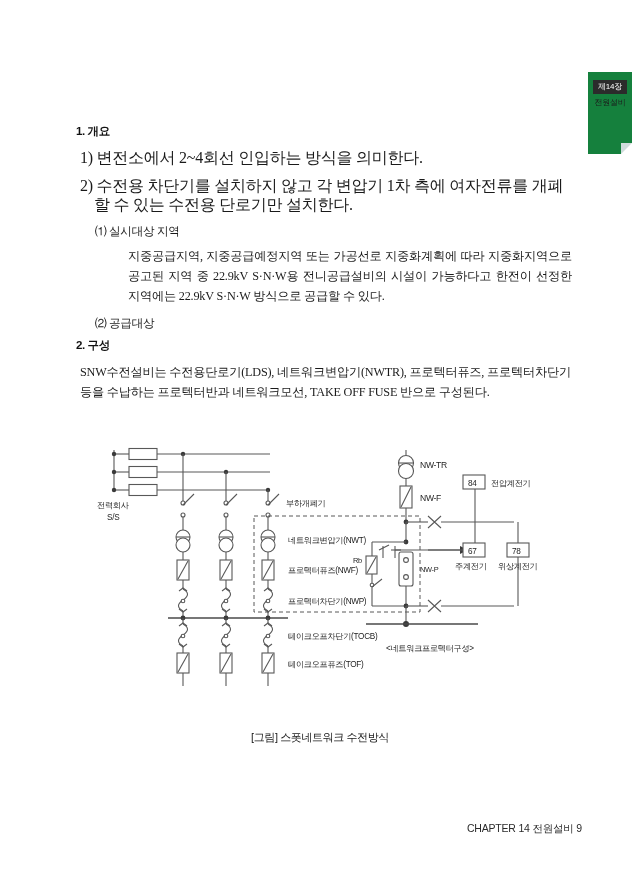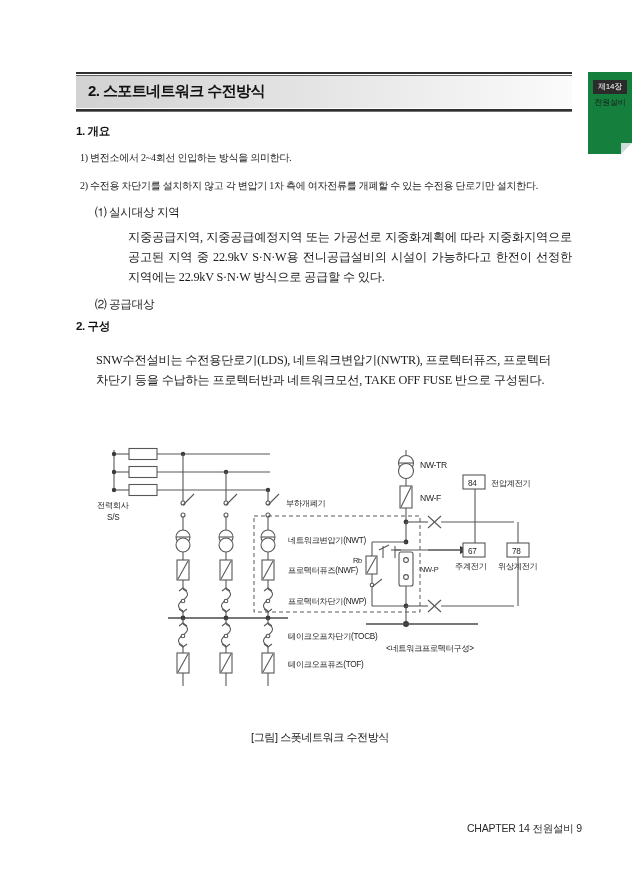--- a/index.html
+++ b/index.html
@@ -104,21 +104,21 @@
     letter-spacing: -0.4px;
     color: #111;
     margin: 0 0 9px 0;
   }
   .h2.second { margin-top: 0; }
 
   .lvl1 {
     margin: 0 0 9px 0;
     padding-left: 18px;
     text-indent: -14px;
-    font-size: 10px;
+    font-size: 16px;
     line-height: 19px;
     letter-spacing: -0.25px;
     font-family: Liberation Serif, serif;
   }
   .lvl2 {
     margin: 0 0 5px 0;
     padding-left: 36px;
     text-indent: -17px;
     font-size: 11.6px;
     line-height: 18px;
@@ -126,21 +126,21 @@
   }
   .lvl3 {
     margin: 0 0 9px 0;
     padding-left: 52px;
     font-size: 12.2px;
     line-height: 20px;
     letter-spacing: -0.2px;
     text-align: justify;
   }
   .plain {
-    margin: 16px;
+    margin: 0;
     padding-left: 4px;
     font-size: 12.2px;
     line-height: 20px;
     letter-spacing: -0.2px;
   }
 
   
   .figure {
     position: absolute;
     left: 70px;
@@ -177,29 +177,20 @@
 <body>
 
 <div class="page">
 
   <div class="side-tab">
     <div class="tab-badge">제14장</div>
     <div class="tab-sub">전원설비</div>
     <div class="corner"></div>
   </div>
 
-  <div class="heading-wrap">
-    <div class="rule-top"></div>
-    <div class="rule-top2"></div>
-    <div class="heading-bar">
-      <h1>2. 스포트네트워크 수전방식</h1>
-    </div>
-    <div class="rule-bot"></div>
-    <div class="rule-bot2"></div>
-  </div>
 
   <div class="body">
 
     <div class="h2">1. 개요</div>
 
     <p class="lvl1">
       <span>1)</span>
       <span>변전소에서 2~4회선 인입하는 방식을 의미한다.</span>
     </p>
 

